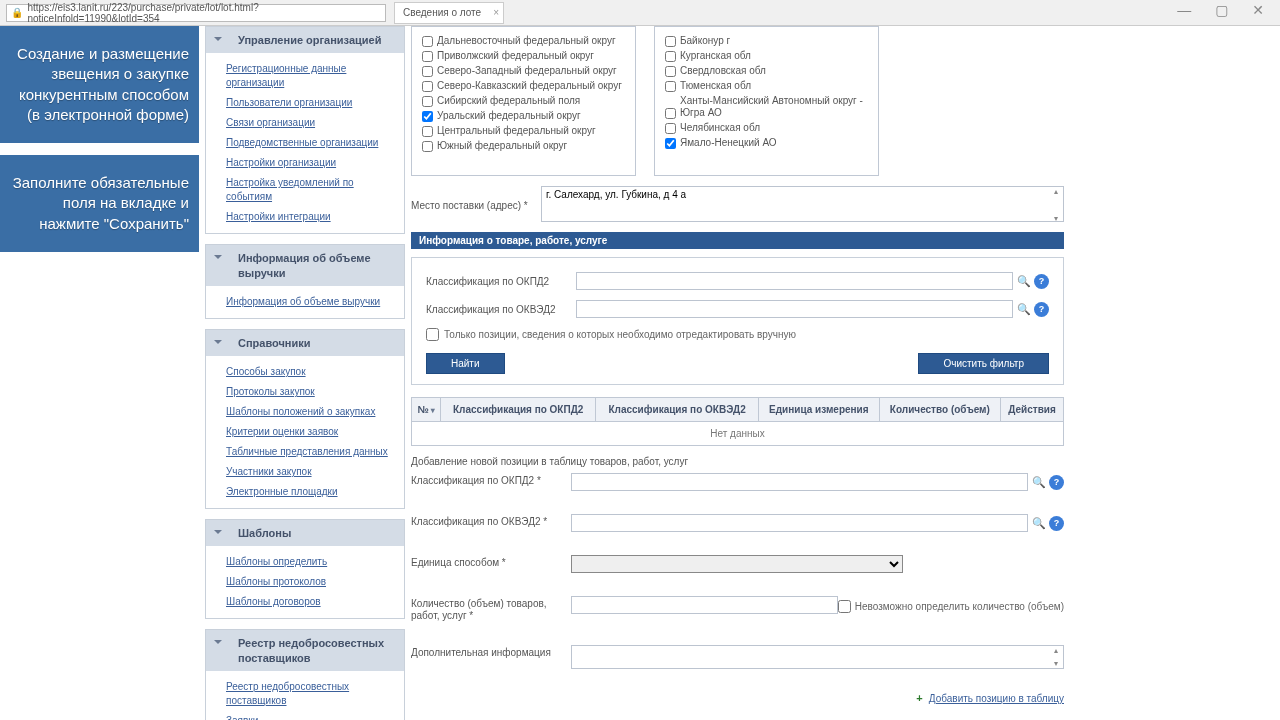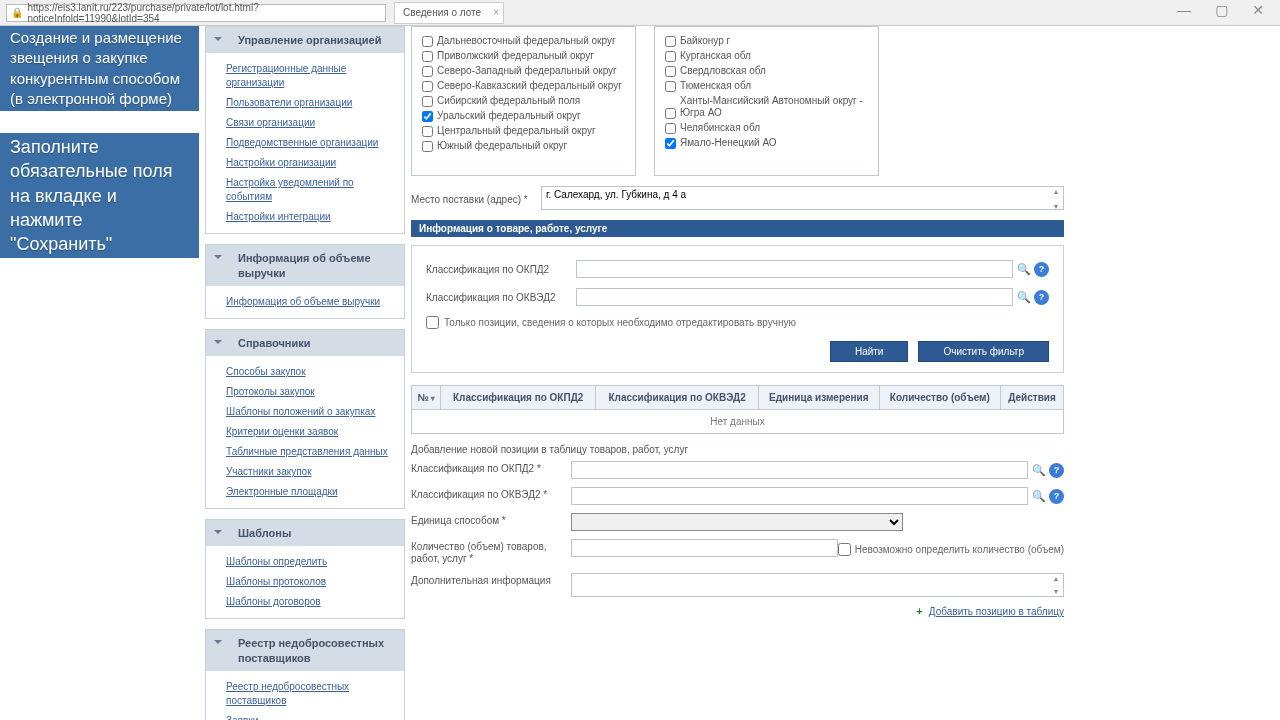--- a/index.html
+++ b/index.html
@@ -5,58 +5,58 @@
 *{box-sizing:border-box;margin:0;padding:0;font-family:Arial,sans-serif}
 body{background:#fff;font-size:11px;color:#333}
 .browser-bar{height:26px;background:#f0f0f0;border-bottom:1px solid #ccc;display:flex;align-items:center;padding:0 6px;font-size:11px}
 .url-bar{flex:0 0 380px;height:18px;border:1px solid #bbb;background:#fff;padding:0 4px;display:flex;align-items:center;color:#555;font-size:10px}
 .lock{color:#7a7;margin-right:4px;font-size:10px}
 .tab{height:22px;background:#fff;border:1px solid #ccc;padding:2px 22px 2px 8px;margin-left:8px;display:flex;align-items:center;font-size:10px;color:#555;position:relative}
 .tab .x{position:absolute;right:4px;color:#999}
 .winbtns{position:absolute;right:6px;top:2px;font-size:14px;color:#888;letter-spacing:10px}
 .page{display:flex;min-height:694px}
 .left-col{width:205px;flex-shrink:0;padding-right:6px}
-.blue-panel{background:#3a6ea5;color:#fff;text-align:left;padding:2px 10px;font-size:15px;line-height:1.35;text-shadow:0 1px 1px rgba(0,0,0,.3);margin-bottom:22px}
-.blue-panel.second{font-size:18px}
+.blue-panel{background:#3a6ea5;color:#fff;text-align:right;padding:18px 10px;font-size:15px;line-height:1.35;text-shadow:0 1px 1px rgba(0,0,0,.3);margin-bottom:12px}
+.blue-panel.second{font-size:15px}
 .nav-sec{background:#e1e7ef;border:1px solid #c8d0da;margin-bottom:10px}
 .nav-head{background:#d4dce6;padding:6px 10px 6px 32px;font-weight:bold;font-size:11px;color:#44526a;position:relative;line-height:1.3}
 .nav-head::before{content:"";position:absolute;left:8px;top:10px;border:4px solid transparent;border-top-color:#6b7a92}
 .nav-body{background:#fff;padding:6px 0}
 .nav-body a{display:block;padding:3px 10px 3px 20px;color:#3a5f9a;text-decoration:underline;font-size:10px;line-height:1.4}
 .center-col{width:200px;flex-shrink:0}
 .main-col{flex:1;padding:0 6px 20px 6px}
 .right-pad{width:210px;flex-shrink:0}
 .region-wrap{display:flex;gap:18px;margin-bottom:10px}
 .region-box{border:1px solid #c0c8d4;padding:8px 10px;width:225px;height:150px;overflow:hidden}
 .region-box label{display:flex;align-items:flex-end;gap:4px;font-size:10px;color:#555;margin-bottom:3px;line-height:1.2}
 .region-box input[type=checkbox]{width:11px;height:11px}
 .field-row{display:flex;align-items:center;margin-bottom:8px}
 .field-label{width:130px;font-size:10px;color:#555;padding-top:2px;line-height:1.2}
 .field-input{flex:1}
 .field-input textarea,.field-input input[type=text]{width:100%;border:1px solid #bcc4d0;padding:2px 4px;font-size:10px;background:#fff}
-.field-input textarea{height:24px;resize:none}
+.field-input textarea{height:36px;resize:none}
 .ta-wrap{position:relative}
 .ta-wrap .scr{position:absolute;right:1px;top:1px;bottom:1px;width:14px;display:flex;flex-direction:column;justify-content:space-between;color:#888;font-size:8px;text-align:center}
 .sec-header{background:#2d5a93;color:#fff;padding:3px 8px;font-size:10px;font-weight:bold;margin-bottom:8px}
 .filter-box{border:1px solid #c8d0da;padding:14px 14px 10px 14px;margin-bottom:12px}
 .filter-row{display:flex;align-items:center;margin-bottom:10px}
 .filter-row .lbl{width:150px;font-size:10px;color:#555}
 .filter-row input[type=text]{flex:1;border:1px solid #bcc4d0;height:18px;padding:0 4px}
 .icon-grp{display:flex;gap:2px;margin-left:4px}
 .icon-btn{width:15px;height:15px;font-size:11px;text-align:center;line-height:15px;cursor:pointer}
 .mag{color:#5a7fb8}
 .help{background:#3b7dd8;color:#fff;border-radius:50%;font-size:9px;font-weight:bold}
 .chk-row{display:flex;align-items:center;gap:5px;font-size:10px;color:#666;margin-bottom:12px}
-.btn-row{display:flex;justify-content:flex-end;gap:10px}
+.btn-row{display:flex;justify-content:space-between;gap:10px}
 .btn{background:#2d5a93;color:#fff;border:1px solid #1f4a80;padding:4px 24px;font-size:10px;cursor:pointer}
 .tbl{border:1px solid #c0c8d4;width:100%;border-collapse:collapse;font-size:10px;margin-bottom:10px}
 .tbl th{background:#eef1f6;border:1px solid #c0c8d4;padding:6px 4px;font-weight:bold;color:#44526a;font-size:10px}
 .tbl td{border:1px solid #c0c8d4;padding:6px;text-align:center;color:#777}
 .add-title{font-size:10px;color:#555;margin-bottom:6px}
-.frow{display:flex;align-items:flex-start;margin-bottom:8px}
+.frow{display:flex;align-items:flex-start;margin-bottom:23px}
 .frow .fl{width:160px;font-size:10px;color:#555;line-height:1.2;padding-top:2px}
 .frow .fi{flex:1;display:flex;align-items:center}
 .frow .fi input[type=text]{flex:1;border:1px solid #bcc4d0;height:18px;padding:0 4px}
 .frow .fi select{flex:0 0 332px;border:1px solid #888;height:18px;background:#efefef;font-size:10px}
 .frow .fi textarea{flex:1;border:1px solid #bcc4d0;height:24px;resize:none}
 .chk-inline{display:flex;align-items:center;gap:4px;font-size:10px;color:#666;margin-top:2px}
 .add-link{text-align:right;margin-top:6px}
 .add-link span{color:#2d7a2d;font-weight:bold;margin-right:3px}
 .add-link a{color:#3a5f9a;text-decoration:underline;font-size:10px}
 .sort{font-size:8px;color:#6b7a92;margin-left:2px}

